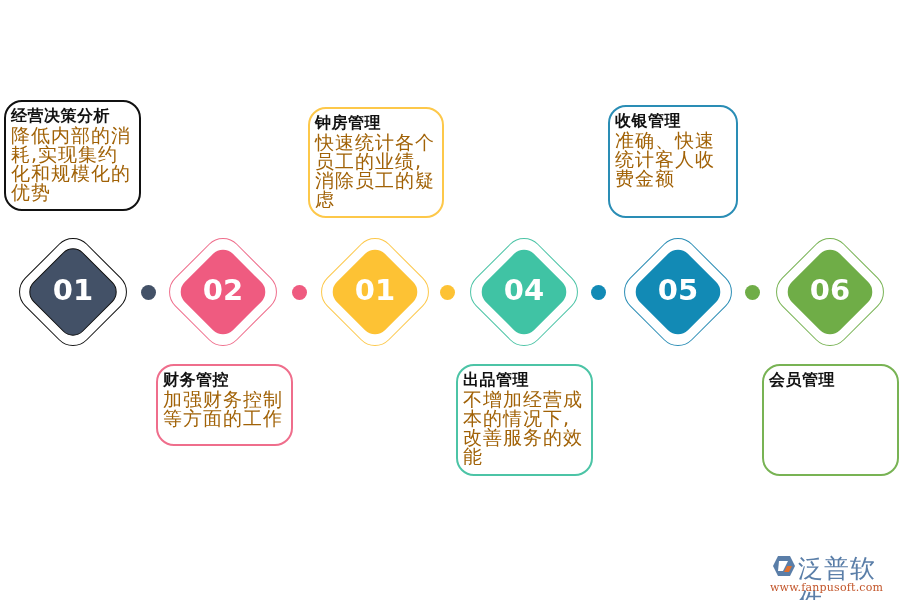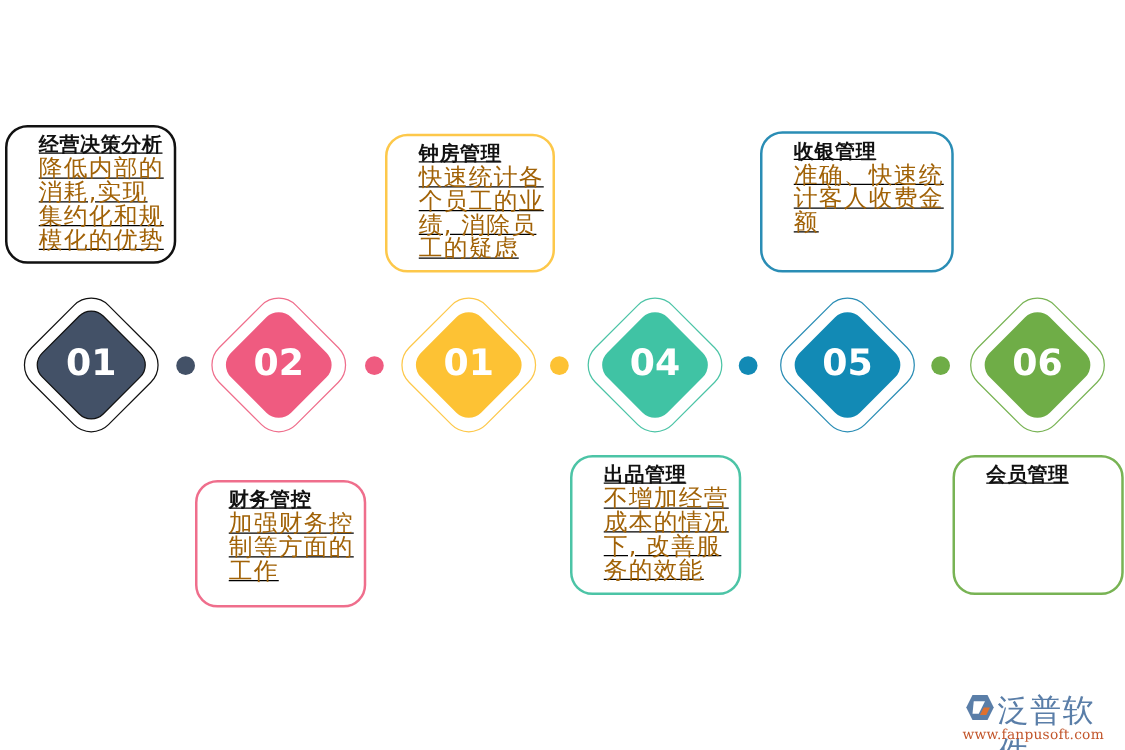--- a/index.html
+++ b/index.html
@@ -2,21 +2,21 @@
 <html><head>
 <meta charset="utf-8">
 <style>
   html, body { margin:0; padding:0; }
   body {
     width:900px; height:600px; background:#ffffff; position:relative; overflow:hidden;
     font-family: "DejaVu Sans", "Liberation Sans", sans-serif;
   }
   .box {
     position:absolute; box-sizing:border-box; border:2px solid #000; border-radius:18px;
-    background:#fff; padding:4px 6px 4px 25px;text-decoration:underline;
+    background:#fff; padding:4px 6px 4px 5px;
   }
   .box .title {
     font-size:16px; font-weight:bold; color:#111; line-height:20px; letter-spacing:0.5px;
   }
   .box .desc {
     font-size:19px; color:#a16207; line-height:19px; letter-spacing:1px;
   }
   .diamond-wrap { position:absolute; width:0; height:0; }
   .d-outer {
     position:absolute; box-sizing:border-box; background:#fff;
@@ -48,36 +48,36 @@
   }
 </style>
 </head>
 <body>
 
 <div class="box" style="left:4px; top:100px; width:137px; height:111px; border-color:#111;">
   <div class="title">经营决策分析</div>
   <div class="desc">降低内部的消耗,实现集约化和规模化的优势</div>
 </div>
 
-<div class="box" style="left:156px; top:384px; width:137px; height:102px; border-color:#ef6e8c;">
+<div class="box" style="left:156px; top:364px; width:137px; height:82px; border-color:#ef6e8c;">
   <div class="title">财务管控</div>
   <div class="desc">加强财务控制等方面的工作</div>
 </div>
 
 <div class="box" style="left:308px; top:107px; width:136px; height:111px; border-color:#fdc84a;">
   <div class="title">钟房管理</div>
   <div class="desc">快速统计各个员工的业绩, 消除员工的疑虑</div>
 </div>
 
 <div class="box" style="left:456px; top:364px; width:137px; height:112px; border-color:#4cc4a6;">
   <div class="title">出品管理</div>
   <div class="desc">不增加经营成本的情况下, 改善服务的效能</div>
 </div>
 
-<div class="box" style="left:608px; top:105px; width:155px; height:113px; border-color:#2a8db5;">
+<div class="box" style="left:608px; top:105px; width:130px; height:113px; border-color:#2a8db5;">
   <div class="title">收银管理</div>
   <div class="desc">准确、快速统计客人收费金额</div>
 </div>
 
 <div class="box" style="left:762px; top:364px; width:137px; height:112px; border-color:#78b354; padding-right:2px;">
   <div class="title">会员管理</div>
 </div>
 
 <div class="diamond-wrap" style="left:73px; top:292px;">
   <div class="d-outer" style="width:88px; height:88px; left:-44px; top:-44px; border-color:#111;"></div>

